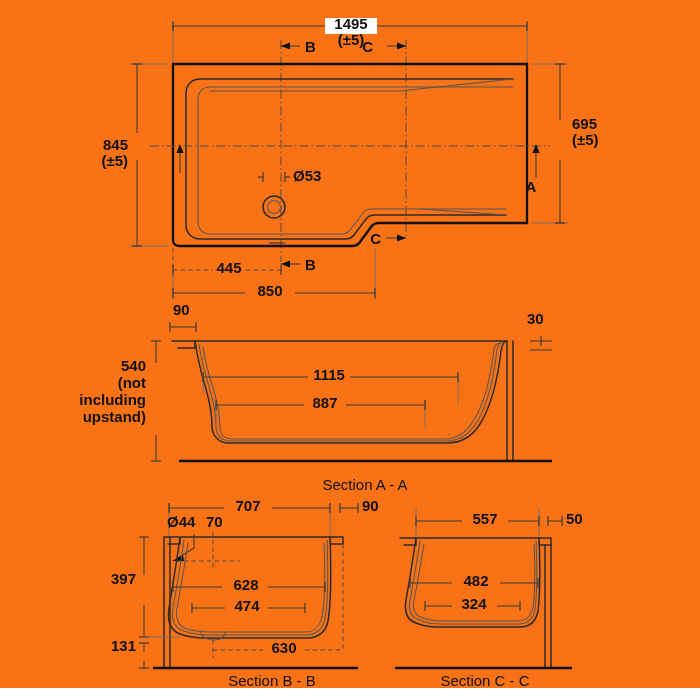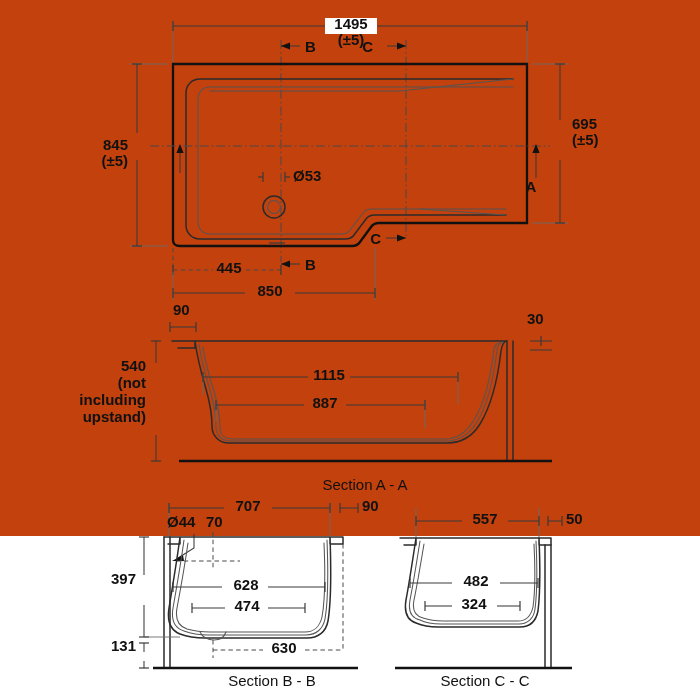--- a/index.html
+++ b/index.html
@@ -11,22 +11,22 @@
   body {
     width: 700px;
     height: 700px;
     overflow: hidden;
     font-family: "Liberation Sans", sans-serif;
     color: #1a1a1a;
   }
   #drawing-root {
     position: relative;
     width: 700px;
-    height: 536px;
-    background: #c2410c;
+    height: 688px;
+    background: #f97316;
   }
   svg#tech-drawing {
     display: block;
     width: 700px;
     height: 700px;
   }
   .dim-text {
     font-family: "Liberation Sans", sans-serif;
     font-size: 15px;
     font-weight: 700;

